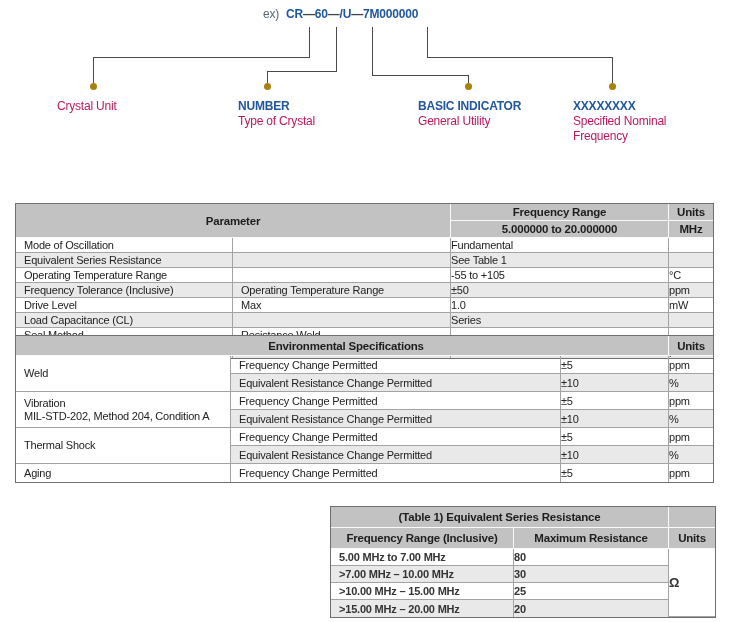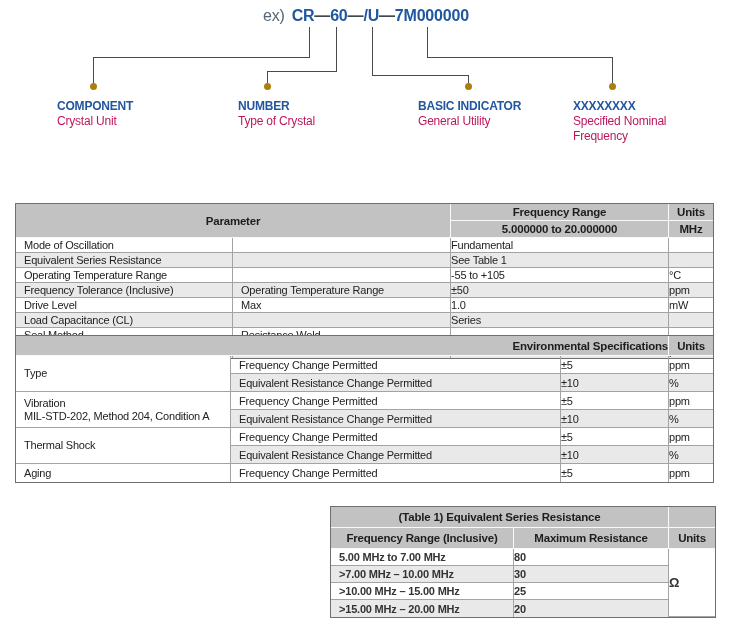--- a/index.html
+++ b/index.html
@@ -4,21 +4,21 @@
 <style>
   html,body{margin:0;padding:0;}
   body{
     width:731px;height:622px;background:#ffffff;position:relative;
     font-family:"Liberation Sans","DejaVu Sans",sans-serif;
     color:#222;overflow:hidden;
   }
   .page{position:absolute;inset:0;}
 
   
-  .pn-title{position:absolute;left:263px;top:7px;font-size:16px;white-space:nowrap;letter-spacing:-0.2px;}
+  .pn-title{position:absolute;left:263px;top:7px;font-size:12px;white-space:nowrap;letter-spacing:-0.2px;}
   .ex{color:#566676;margin-right:7px;font-weight:normal;}
   .pn{color:#21579f;font-weight:bold;}
   .pn .dash{color:#41464d;}
   .cl{position:absolute;background:#4a4a4a;}
   .cl.v{width:1px;}
   .cl.h{height:1px;}
   .dot{position:absolute;width:7px;height:7px;border-radius:50%;background:#a8800b;}
   .callout{position:absolute;top:99px;font-size:12px;line-height:15px;letter-spacing:-0.2px;}
   .co-h{color:#21579f;font-weight:bold;}
   .co-s{color:#be185d;}
@@ -46,21 +46,21 @@
   .t1{left:15px;top:158px;width:697px;margin-top:45px;}
   .t1 thead tr{height:17px;}
   .t1 tbody tr{height:15px;}
   .t1 tbody tr:nth-child(even) td{background:#e9e9e9;}
 
   .t2{left:15px;top:335px;width:697px;}
   .t2 thead tr{height:20px;}
   .t2 tbody tr{height:18px;}
   .t2 tbody tr:nth-child(even) td{background:#e9e9e9;}
   .t2 td.group{background:#ffffff;vertical-align:middle;line-height:13px;}
-  .t2 th.envtitle{text-align:right;padding-left:8px;}
+  .t2 th.envtitle{text-align:center;padding-left:8px;}
 
   .t3{left:330px;top:506px;width:384px;}
   .t3 thead tr{height:21px;}
   .t3 tbody tr{height:17px;}
   .t3 tbody tr:nth-child(even) td{background:#e9e9e9;}
   .t3 td{font-weight:bold;color:#333;}
   .t3 td.ohm{background:#ffffff;vertical-align:middle;font-size:13px;}
 </style>
 </head>
 <body>
@@ -87,21 +87,20 @@
     <div class="cl v" style="left:427px;top:27px;height:31px"></div>
     <div class="cl h" style="left:427px;top:57px;width:186px"></div>
     <div class="cl v" style="left:612px;top:57px;height:26px"></div>
 
     <div class="dot" style="left:90px;top:83px"></div>
     <div class="dot" style="left:264px;top:83px"></div>
     <div class="dot" style="left:465px;top:83px"></div>
     <div class="dot" style="left:609px;top:83px"></div>
 
     <div class="callout" style="left:57px;width:160px">
-      <div class="co-h">COMPONENT</div>
       <div class="co-s">Crystal Unit</div>
     </div>
     <div class="callout" style="left:238px;width:160px">
       <div class="co-h">NUMBER</div>
       <div class="co-s">Type of Crystal</div>
     </div>
     <div class="callout" style="left:418px;width:160px">
       <div class="co-h">BASIC INDICATOR</div>
       <div class="co-s">General Utility</div>
     </div>
@@ -189,21 +188,21 @@
         <col style="width:44px">
       </colgroup>
     <thead>
       <tr>
         <th colspan="3" class="envtitle">Environmental Specifications</th>
         <th>Units</th>
       </tr>
     </thead>
     <tbody>
       <tr>
-        <td class="left group" rowspan="2">Type</td>
+        <td class="left group" rowspan="2">Weld</td>
         <td class="left">Frequency Change Permitted</td>
         <td class="center">±5</td>
         <td class="center lastcol">ppm</td>
       </tr>
       <tr>
         <td class="left">Equivalent Resistance Change Permitted</td>
         <td class="center">±10</td>
         <td class="center lastcol">%</td>
       </tr>
       <tr>

